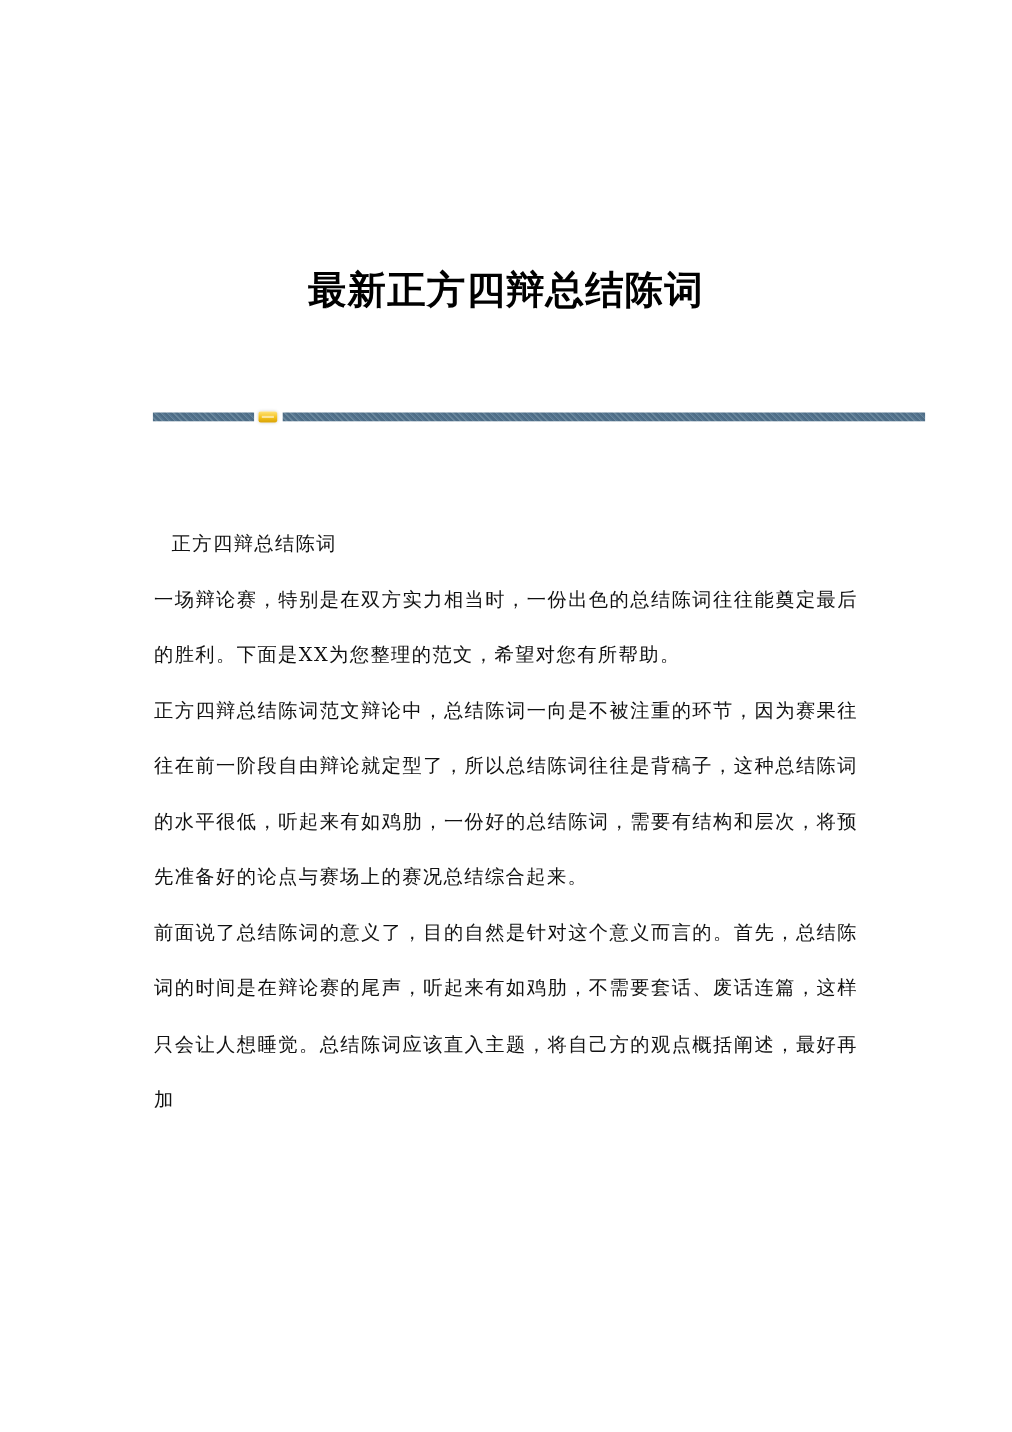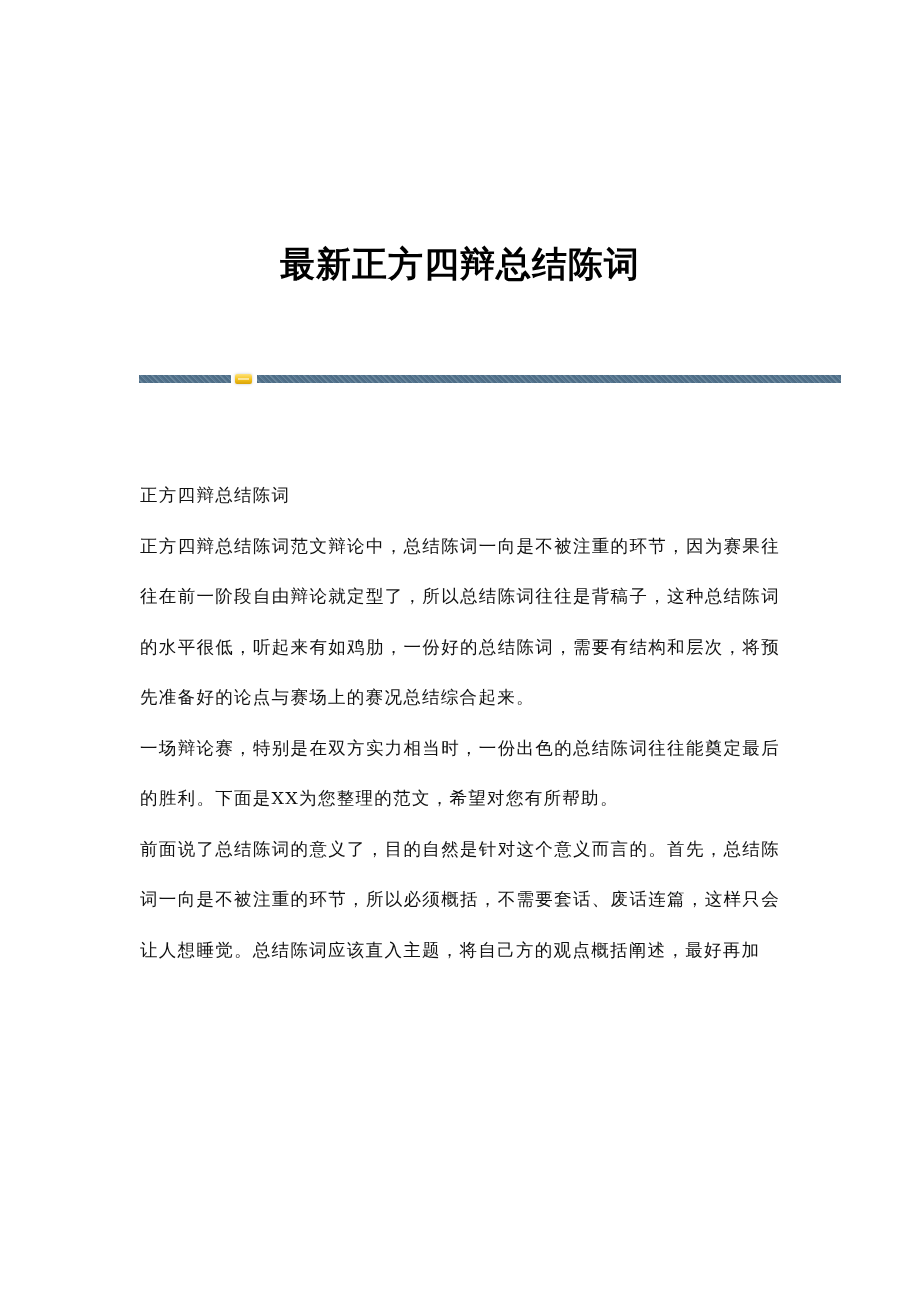--- a/index.html
+++ b/index.html
@@ -14,31 +14,31 @@
   .bar.left { left: 0; width: 92px; }
   .bar.right { left: 118px; width: 584px; }
   .gem { position: absolute; left: 96px; top: -1px; width: 17px; height: 10px;
          background: linear-gradient(180deg, #ffe27a 0%, #f4c21c 55%, #d9a307 100%);
          border-radius: 2px; box-shadow: 0 0 3px #c8c8c8; }
   .gem::after { content: ""; position: absolute; left: 3px; right: 3px; top: 4px; height: 2px;
                 background: rgba(255,255,255,0.55); }
   .content { position: absolute; left: 140px; top: 470px; width: 640px; }
   .para { font-size: 17.5px; line-height: 50.5px; margin: 0; letter-spacing: 1.3px;
           text-align: justify; word-break: break-all; }
-  .para.heading { margin-bottom: 0; }
+  .para.heading { margin-bottom: 0; margin-left: 16px; }
 </style>
 </head>
 <body>
 
 <div class="title">最新正方四辩总结陈词</div>
 
 <div class="divider">
   <div class="bar left"></div>
   <div class="gem"></div>
   <div class="bar right"></div>
 </div>
 
 <div class="content">
   <p class="para heading">正方四辩总结陈词</p>
+  <p class="para">一场辩论赛，特别是在双方实力相当时，一份出色的总结陈词往往能奠定最后的胜利。下面是XX为您整理的范文，希望对您有所帮助。</p>
   <p class="para">正方四辩总结陈词范文辩论中，总结陈词一向是不被注重的环节，因为赛果往往在前一阶段自由辩论就定型了，所以总结陈词往往是背稿子，这种总结陈词的水平很低，听起来有如鸡肋，一份好的总结陈词，需要有结构和层次，将预先准备好的论点与赛场上的赛况总结综合起来。</p>
-  <p class="para">一场辩论赛，特别是在双方实力相当时，一份出色的总结陈词往往能奠定最后的胜利。下面是XX为您整理的范文，希望对您有所帮助。</p>
-  <p class="para">前面说了总结陈词的意义了，目的自然是针对这个意义而言的。首先，总结陈词一向是不被注重的环节，所以必须概括，不需要套话、废话连篇，这样只会让人想睡觉。总结陈词应该直入主题，将自己方的观点概括阐述，最好再加</p>
+  <p class="para">前面说了总结陈词的意义了，目的自然是针对这个意义而言的。首先，总结陈词的时间是在辩论赛的尾声，听起来有如鸡肋，不需要套话、废话连篇，这样只会让人想睡觉。总结陈词应该直入主题，将自己方的观点概括阐述，最好再加</p>
 </div>
 
 </body></html>

